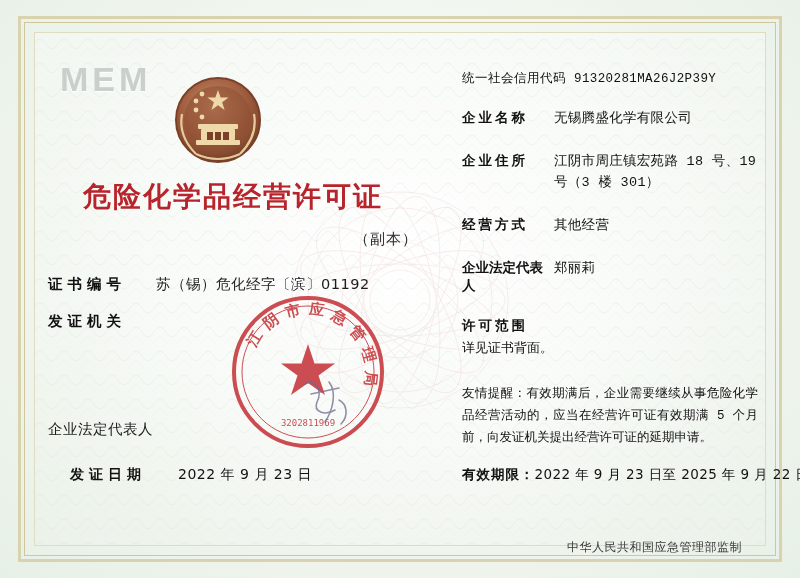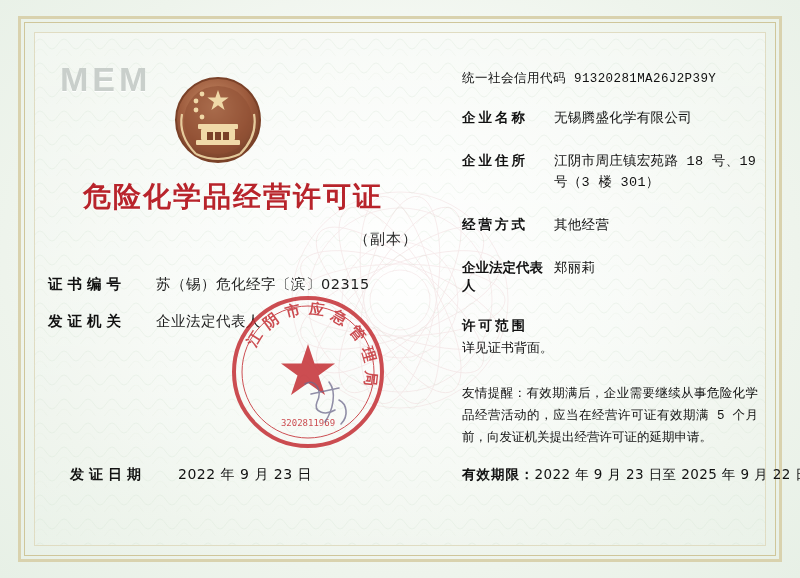--- a/index.html
+++ b/index.html
@@ -130,21 +130,21 @@
     width: 108px;
     flex: 0 0 108px;
     letter-spacing: 5px;
     font-weight: bold;
     color: #111;
   }
   .kv .v {
     flex: 1;
     letter-spacing: 0.5px;
   }
-  .kv.tight { margin-top: 18px; }
+  .kv.tight { margin-top: 18px; flex-direction: column; }
 
   
   .seal {
     position: absolute;
     left: 228px;
     top: 292px;
     width: 160px;
     height: 160px;
     opacity: 0.82;
     pointer-events: none;
@@ -321,21 +321,21 @@
       <path d="M34 86 Q56 96 78 86"></path>
     </g>
   </svg>
 
   <div class="left-col">
     <div class="title-main">危险化学品经营许可证</div>
     <div class="title-sub">（副本）</div>
 
     <div class="kv">
       <div class="k">证书编号</div>
-      <div class="v">苏（锡）危化经字〔滨〕02315</div>
+      <div class="v">苏（锡）危化经字〔滨〕01192</div>
     </div>
 
     <div class="kv tight">
       <div class="k">发证机关</div>
       <div class="v">企业法定代表人</div>
     </div>
   </div>
 
   <svg class="seal" viewBox="0 0 160 160">
     <g stroke="#c2272d" fill="none">
@@ -401,13 +401,14 @@
 
   <div class="issue-date">
     <div class="k">发证日期</div>
     <div class="v">2022 年 9 月 23 日</div>
   </div>
 
   <div class="validity">
     <span class="k">有效期限：</span><span class="v">2022 年 9 月 23 日至 2025 年 9 月 22 日</span>
   </div>
 
+  <div class="footer">中华人民共和国应急管理部监制</div>
 </div>
 
 </body></html>

